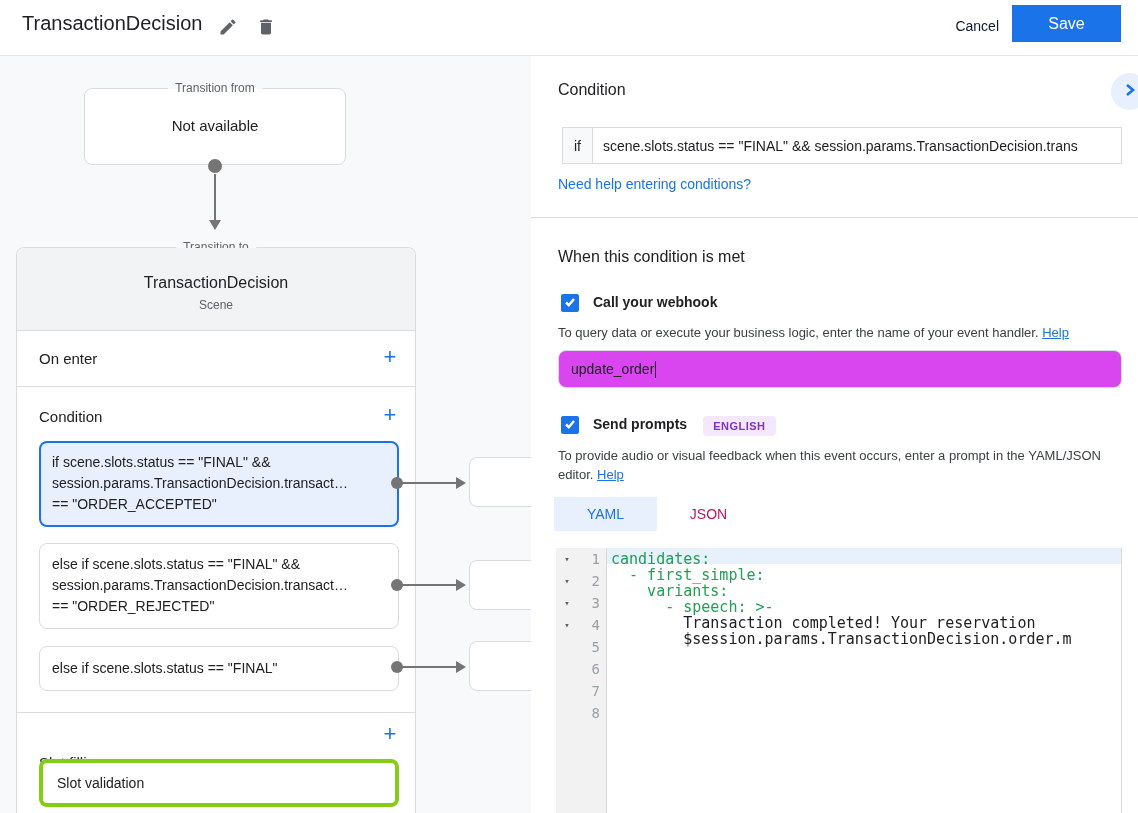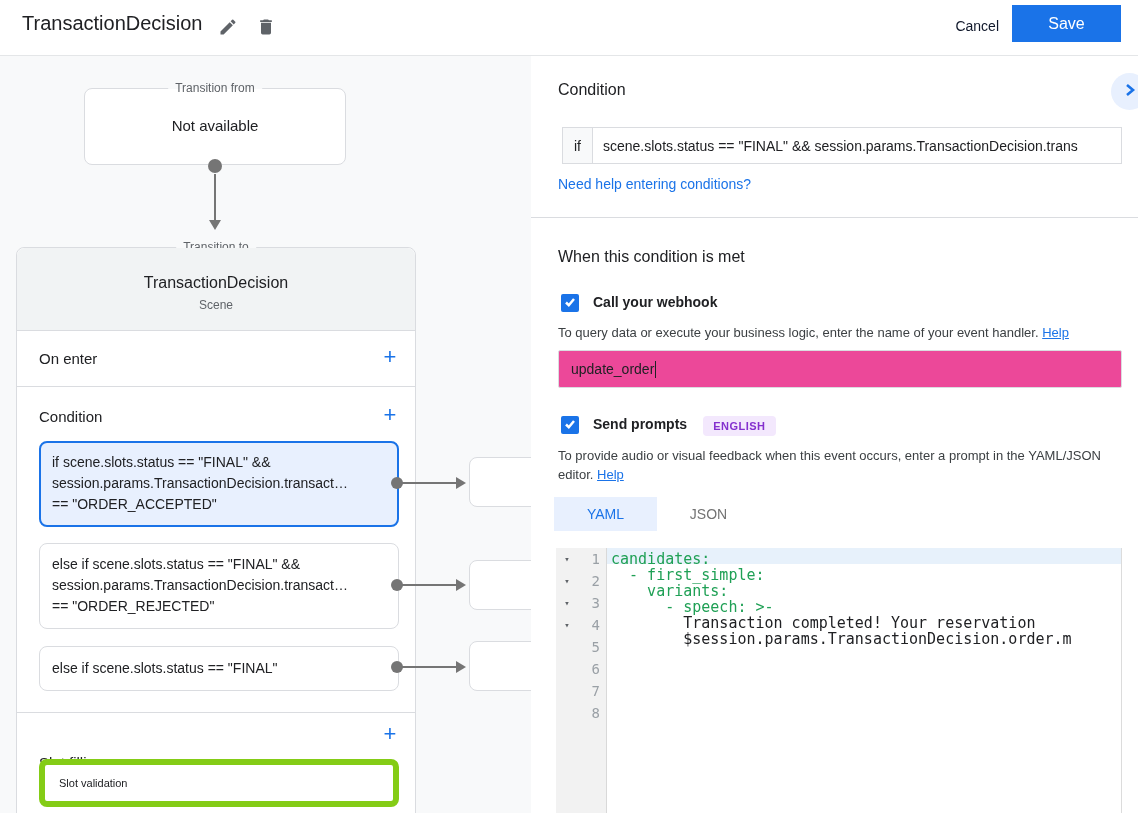--- a/index.html
+++ b/index.html
@@ -51,21 +51,21 @@
               color:#1a73e8; font-size:22px; line-height:26px; text-align:center; cursor:pointer;
               font-family:"Liberation Sans", sans-serif; }
   .row-border { position:absolute; left:0; right:0; border-bottom:1px solid #dadce0; }
 
   .cond-card { position:absolute; left:22px; width:360px; background:#fff; border:1px solid #dadce0;
                border-radius:8px; padding:10px 12px; font-size:14px; line-height:21px;
                color:#202124; cursor:pointer; }
   .cond-card.selected { background:#e8f0fe; border:2px solid #1a73e8; padding:9px 11px; }
 
   .slot-card { position:absolute; left:22px; width:360px; height:48px; background:#fff;
-               border:6px solid #84cc16; border-radius:8px; font-size:11px; color:#202124;
+               border:4px solid #84cc16; border-radius:8px; font-size:14px; color:#202124;
                display:flex; align-items:center; padding-left:14px; cursor:pointer; }
 
   .conn-hline { position:absolute; height:2px; background:#757575; }
   .conn-arrow-right { position:absolute; width:0; height:0;
                       border-top:6px solid transparent; border-bottom:6px solid transparent;
                       border-left:10px solid #757575; }
   .stub-box { position:absolute; left:469px; width:90px; height:50px; background:#fff;
               border:1px solid #dadce0; border-radius:8px; }
 
   
@@ -90,28 +90,28 @@
 
   .check-row { position:absolute; left:30px; display:flex; }
   .checkbox { width:18px; height:18px; border-radius:2px; background:#1a73e8; display:flex;
               align-items:center; justify-content:center; cursor:pointer; flex:none; }
   .checkbox svg { width:12px; height:12px; stroke:#fff; stroke-width:2.5; fill:none; }
   .check-label { margin-left:14px; font-size:14px; font-weight:700; color:#202124; }
   .badge { margin-left:16px; background:#f3e8fd; color:#8430ce; font-size:11px; font-weight:700;
            letter-spacing:.5px; padding:4px 10px; border-radius:4px; }
 
   .desc { position:absolute; left:27px; font-size:13px; color:#3c4043; line-height:19px; }
-  .text-input { position:absolute; left:27px; width:564px; height:38px; background:#ec4899;
-                border:1px solid #dadce0; border-radius:2px; display:flex; align-items:center;
+  .text-input { position:absolute; left:27px; width:564px; height:38px; background:#d946ef;
+                border:1px solid #dadce0; border-radius:8px; display:flex; align-items:center;
                 padding:0 12px; font-size:14px; color:#202124; cursor:text; }
   .caret { width:1px; height:17px; background:#202124; margin-left:1px; }
 
   .tabs { position:absolute; left:23px; top:441px; display:flex; }
   .tab { width:103px; height:34px; border:none; background:none; font-size:14px; font-weight:500;
-         color:#737373; cursor:pointer; font-family:"Liberation Sans", sans-serif; }
+         color:#be185d; cursor:pointer; font-family:"Liberation Sans", sans-serif; }
   .tab.active { background:#e8f0fe; color:#1a73e8; }
 
   
   .editor { position:absolute; left:25px; top:492px; width:566px; bottom:0;
             border-right:1px solid #dcdcdc; font-family:"DejaVu Sans Mono", monospace;
             font-size:15px; display:flex; }
   .gutter { width:51px; background:#f2f2f2; border-right:1px solid #d9d9d9; flex:none; }
   .gutter-row { height:22px; display:flex; align-items:center; }
   .fold { width:22px; text-align:center; font-size:9px; color:#5f6368; cursor:pointer; }
   .lnum { flex:1; text-align:right; padding-right:6px; font-size:14px; color:#9aa0a6; }

